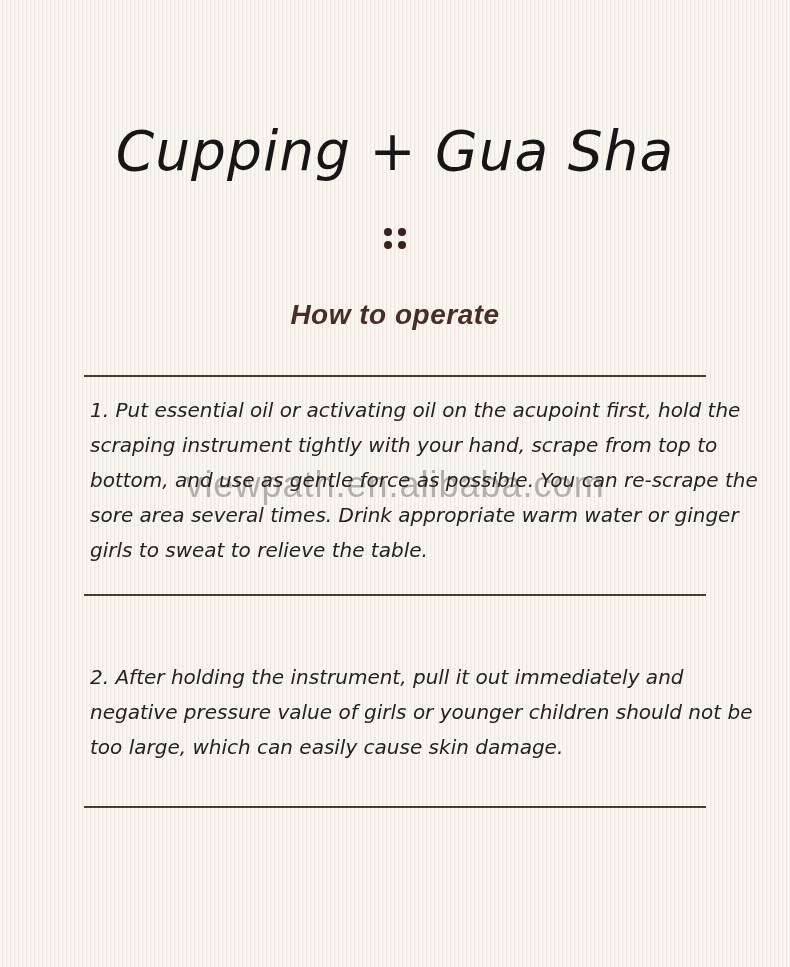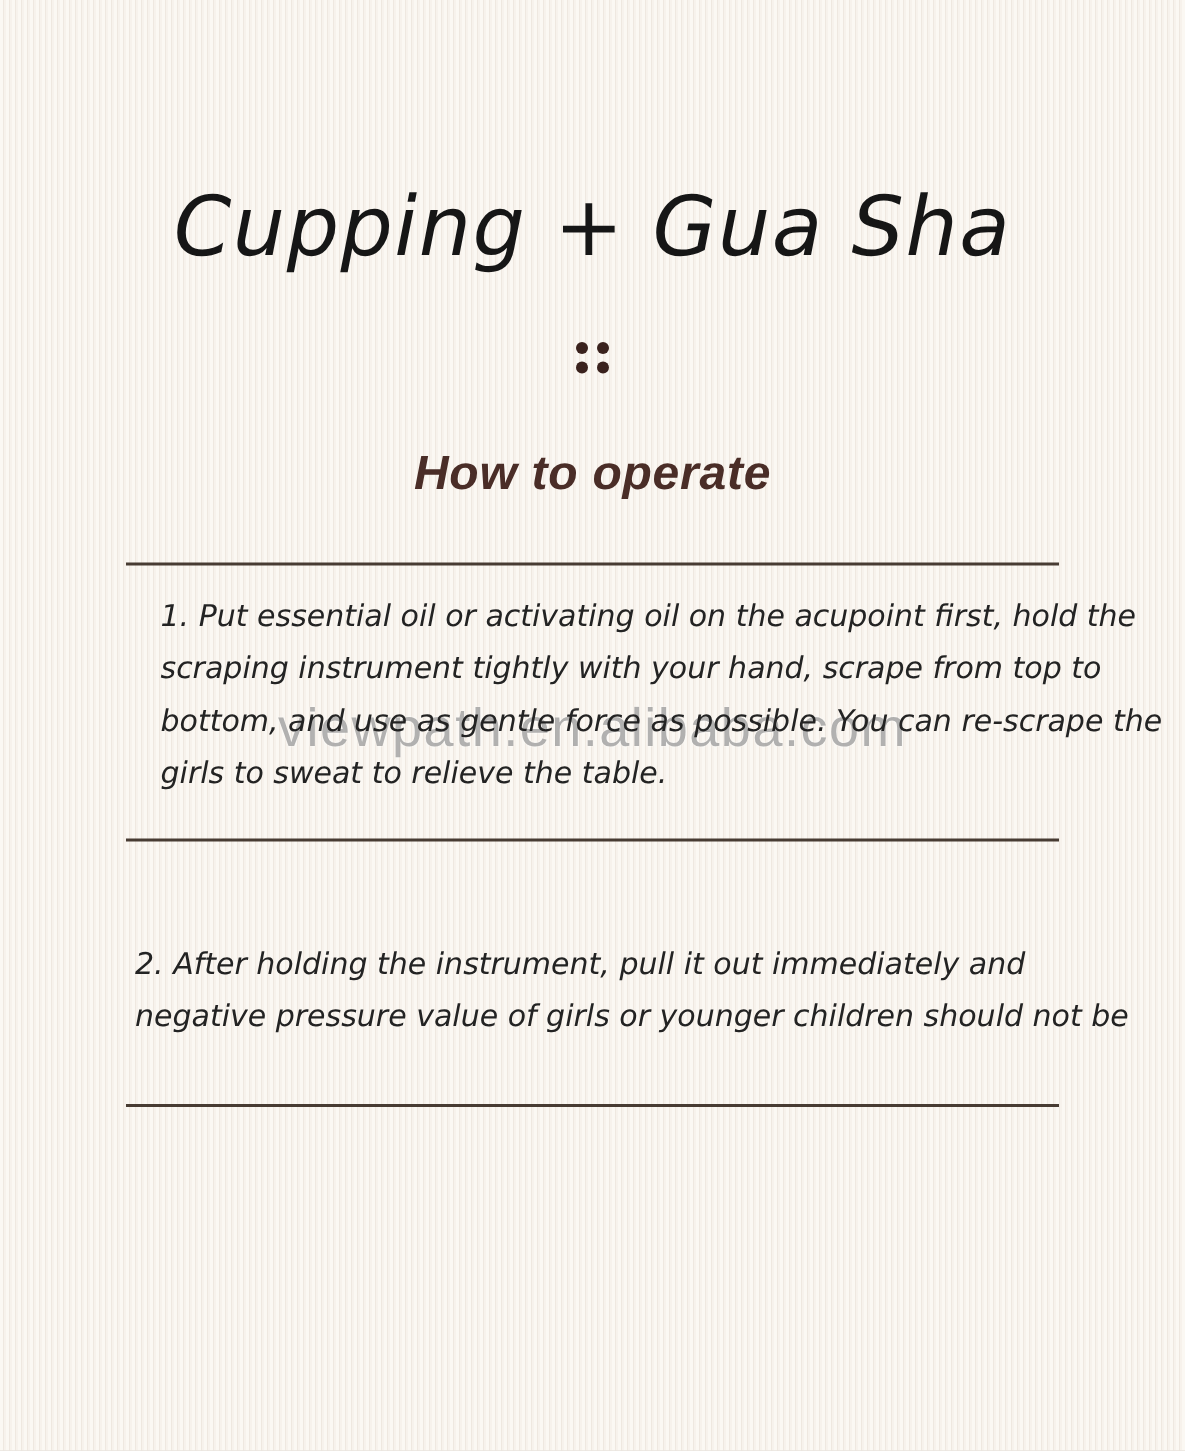--- a/index.html
+++ b/index.html
@@ -40,21 +40,21 @@
   }
   .dots .dot {
     width: 8px; height: 8px;
     border-radius: 50%;
     background: #3a221d;
   }
   .page-subtitle {
     margin-top: 44px;
     text-align: center;
     font-family: "Liberation Sans", sans-serif;
-    font-size: 32px;
+    font-size: 28px;
     line-height: 44px;
     font-style: italic;
     font-weight: bold;
     color: #4a2d27;
     letter-spacing: 0.5px;
   }
   .content {
     position: relative;
     padding: 0 84px;
     z-index: 1;
@@ -65,21 +65,21 @@
   }
   .divider-1 { margin-top: 38px; }
   .divider-2 { margin-top: 26px; }
   .divider-3 { margin-top: 41px; }
   .instruction {
     padding-left: 6px;
     color: #232323;
     font-style: italic;
     font-size: 20px;
   }
-  .instruction-1 { margin-top: 16px; margin-left: 17px; }
+  .instruction-1 { margin-top: 16px; }
   .instruction-2 { margin-top: 64px; }
   .instruction .line {
     height: 35px;
     line-height: 35px;
     white-space: nowrap;
   }
   .watermark {
     position: absolute;
     top: 464px;
     left: 0;
@@ -113,27 +113,29 @@
   <h2 class="page-subtitle">How to operate</h2>
 
   <div class="content">
 
     <div class="divider divider-1"></div>
 
     <div class="instruction instruction-1">
       <div class="line">1. Put essential oil or activating oil on the acupoint first, hold the</div>
       <div class="line">scraping instrument tightly with your hand, scrape from top to</div>
       <div class="line">bottom, and use as gentle force as possible. You can re-scrape the</div>
+      <div class="line">sore area several times. Drink appropriate warm water or ginger</div>
       <div class="line">girls to sweat to relieve the table.</div>
     </div>
 
     <div class="divider divider-2"></div>
 
     <div class="instruction instruction-2">
       <div class="line">2. After holding the instrument, pull it out immediately and</div>
       <div class="line">negative pressure value of girls or younger children should not be</div>
+      <div class="line">too large, which can easily cause skin damage.</div>
     </div>
 
     <div class="divider divider-3"></div>
 
   </div>
 
 </div>
 
 </body></html>

